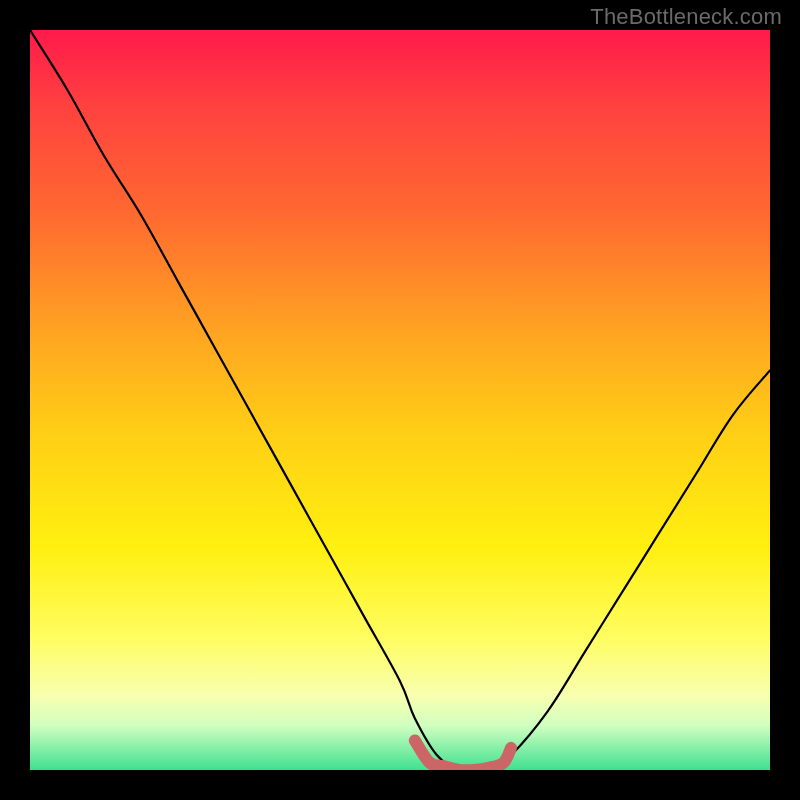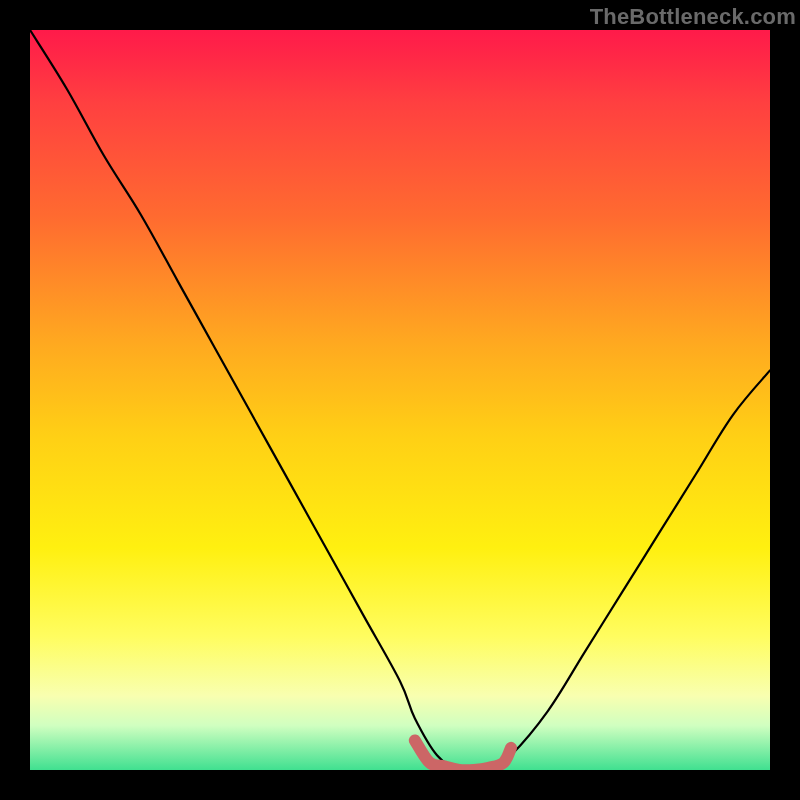--- a/index.html
+++ b/index.html
@@ -19,24 +19,24 @@
       #ffd015 55%,
       #fff010 70%,
       #fffd60 82%,
       #f8ffb0 90%,
       #d0ffc0 94%,
       #40e090 100%);
   }
   .watermark {
     position: absolute;
     top: 4px;
-    right: 4px;
+    right: 18px;
     font-family: Arial, sans-serif;
     font-size: 22px;
-    font-weight: bold;
+    font-weight: normal;
     color: #6a6a6a;
     letter-spacing: 0.2px;
   }
   svg.curve { position: absolute; left: 0; top: 0; width: 740px; height: 740px; }
 </style>
 </head>
 <body>
 <div class="frame">
 
   <div class="plot">

